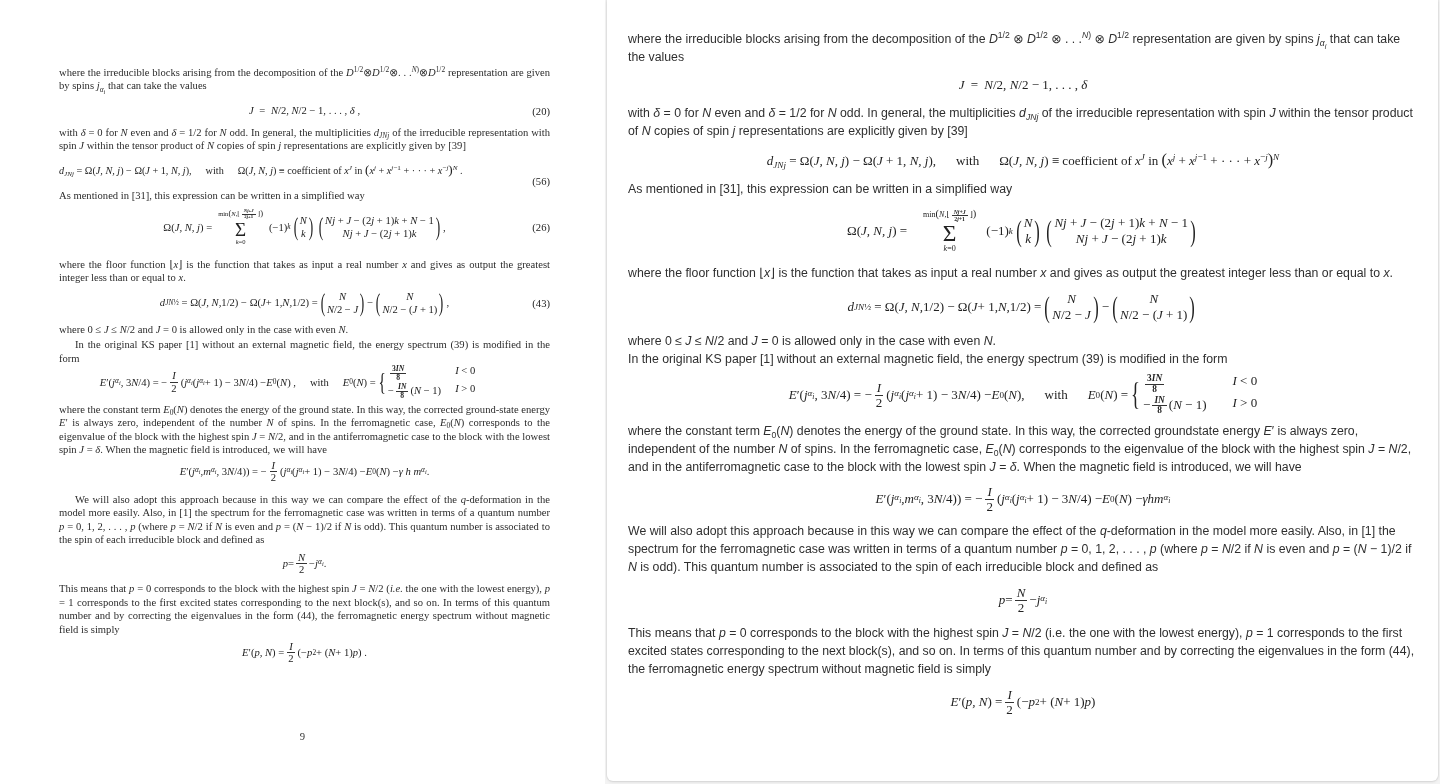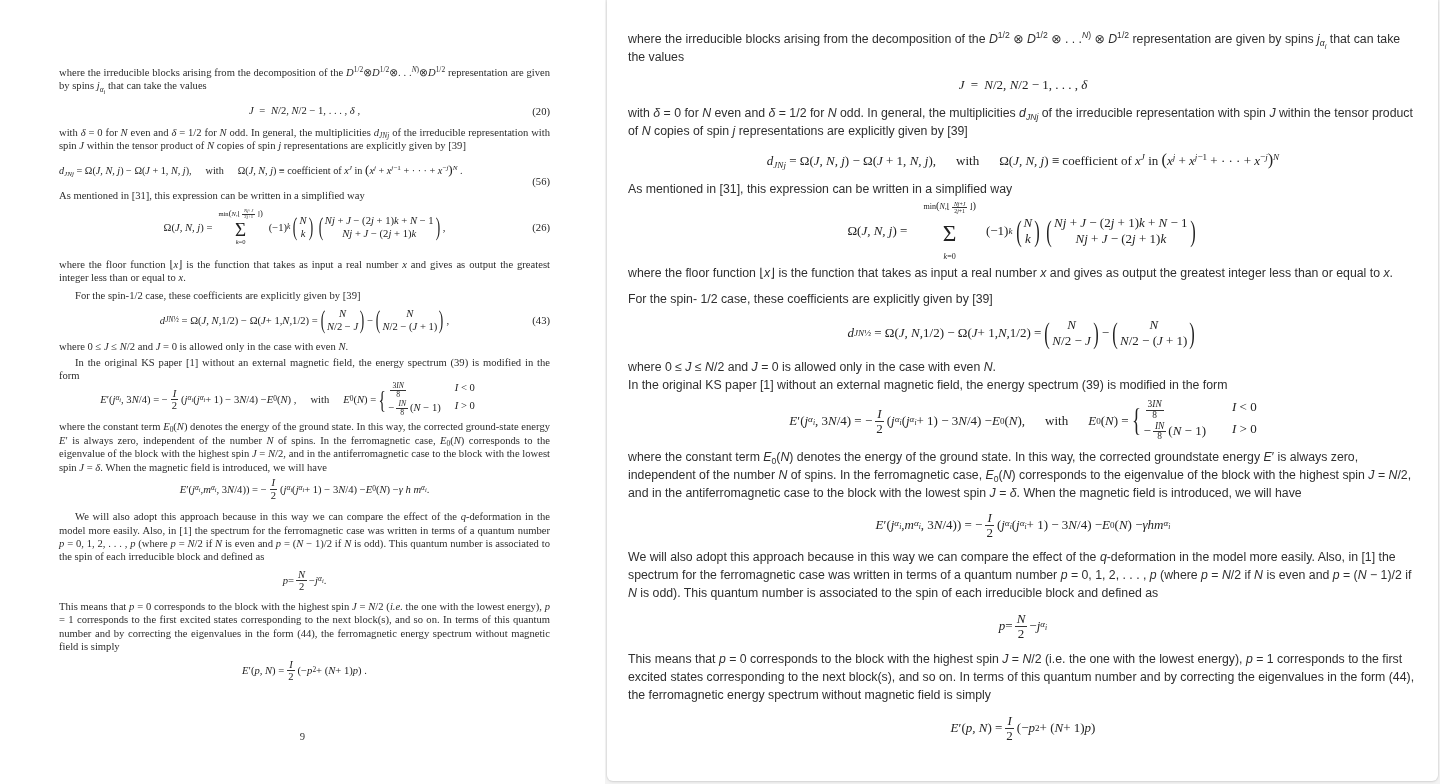--- a/index.html
+++ b/index.html
@@ -48,21 +48,21 @@
   }
 
   
   .m { font-style: italic; }
   .r { font-style: normal; }
   .sup { font-size: 0.7em; vertical-align: 0.55em; line-height: 0; }
   .sub { font-size: 0.7em; vertical-align: -0.3em; line-height: 0; }
   .frac { display: inline-flex; flex-direction: column; align-items: center; vertical-align: middle; margin: 0 2px; line-height: 1.05; }
   .frac .n { border-bottom: 0.8px solid #333; padding: 0 2px; }
   .frac .d { padding: 0 2px; }
-  .frac.sm { font-size: 0.72em; }
+  .frac.sm { font-size: 0.72em; font-weight: bold; }
   .binom { display: inline-flex; align-items: center; vertical-align: middle; margin: 0 1px; }
   .binom .paren { font-size: 2.3em; font-weight: 100; line-height: 1; transform: scaleX(0.55); font-style: normal; }
   .binom .stack { display: inline-flex; flex-direction: column; align-items: center; line-height: 1.25; }
   .sum { display: inline-flex; flex-direction: column; align-items: center; vertical-align: middle; margin: 0 6px; line-height: 1; }
   .sum .sig { font-size: 1.8em; font-style: normal; line-height: 1; }
   .sum .lim { font-size: 0.62em; white-space: nowrap; }
   .cases { display: inline-flex; align-items: center; vertical-align: middle; }
   .cases .brace { font-size: 2.4em; font-weight: 100; line-height: 1; transform: scaleX(0.6); font-style: normal; }
   .cases .grid { display: grid; grid-template-columns: auto auto; column-gap: 14px; row-gap: 1px; line-height: 1.1; }
   .gap { display: inline-block; width: 14px; }
@@ -119,21 +119,20 @@
               <span><i>Nj</i> + <i>J</i> − (2<i>j</i> + 1)<i>k</i> + <i>N</i> − 1</span>
               <span><i>Nj</i> + <i>J</i> − (2<i>j</i> + 1)<i>k</i></span>
             </span>
             <span class="paren">)</span>
           </span> ,
       </span>
       <span class="num">(26)</span>
     </div>
 
     <p style="margin-top:6px;">where the floor function ⌊<i>x</i>⌋ is the function that takes as input a real number <i>x</i> and gives as output the greatest integer less than or equal to <i>x</i>.</p>
-    <p class="indent" style="margin-top:4px;">For the spin-1/2 case, these coefficients are explicitly given by [39]</p>
 
     <div class="eq" style="height:36px;">
       <span style="display:inline-flex;align-items:center;white-space:nowrap;">
         <i>d</i><span class="sub"><i>JN</i>½</span>&nbsp;= Ω(<i>J, N,</i> 1/2) − Ω(<i>J</i> + 1, <i>N,</i> 1/2) =
         <span class="binom">
             <span class="paren">(</span>
             <span class="stack">
               <i>N</i>
               <span><i>N</i>/2 − <i>J</i></span>
             </span>
@@ -235,21 +234,21 @@
       <span style="white-space:nowrap;">
         <i>d</i><span class="sub"><i>JNj</i></span> = Ω(<i>J, N, j</i>) − Ω(<i>J</i> + 1, <i>N, j</i>),<span class="gap2"></span>with<span class="gap2"></span>Ω(<i>J, N, j</i>) ≡ coefficient of <i>x</i><span class="sup"><i>J</i></span> in <span style="font-size:1.25em">(</span><i>x</i><span class="sup"><i>j</i></span> + <i>x</i><span class="sup"><i>j</i>−1</span> + · · · + <i>x</i><span class="sup">−<i>j</i></span><span style="font-size:1.25em">)</span><span class="sup"><i>N</i></span>
       </span>
     </div>
 
     <p>As mentioned in [31], this expression can be written in a simplified way</p>
 
     <div class="eq" style="height:66px;">
       <span style="display:inline-flex;align-items:center;white-space:nowrap;">
         Ω(<i>J, N, j</i>) =
-        <span class="sum" style="margin:0 10px 0 16px;gap:8px;">
+        <span class="sum" style="margin:0 10px 0 16px;">
           <span class="lim">min<span style="font-size:1.3em">(</span><i>N</i>,⌊<span class="frac sm">
                 <span class="n"><i>Nj</i>+<i>J</i></span>
                 <span class="d">2<i>j</i>+1</span>
               </span>⌋<span style="font-size:1.3em">)</span></span>
           <span class="sig">Σ</span>
           <span class="lim"><i>k</i>=0</span>
         </span>
         (−1)<span class="sup"><i>k</i></span>
         <span class="binom">
             <span class="paren">(</span>
@@ -264,21 +263,20 @@
             <span class="stack">
               <span><i>Nj</i> + <i>J</i> − (2<i>j</i> + 1)<i>k</i> + <i>N</i> − 1</span>
               <span><i>Nj</i> + <i>J</i> − (2<i>j</i> + 1)<i>k</i></span>
             </span>
             <span class="paren">)</span>
           </span>
       </span>
     </div>
 
     <p>where the floor function ⌊<i>x</i>⌋ is the function that takes as input a real number <i>x</i> and gives as output the greatest integer less than or equal to <i>x</i>.</p>
-    <p style="margin-top:8px;">For the spin- 1/2 case, these coefficients are explicitly given by [39]</p>
 
     <div class="eq" style="height:50px;">
       <span style="display:inline-flex;align-items:center;white-space:nowrap;">
         <i>d</i><span class="sub"><i>JN</i>½</span>&nbsp;= Ω(<i>J, N,</i> 1/2) − Ω(<i>J</i> + 1, <i>N,</i> 1/2) =
         <span class="binom">
             <span class="paren">(</span>
             <span class="stack">
               <i>N</i>
               <span><i>N</i>/2 − <i>J</i></span>
             </span>

